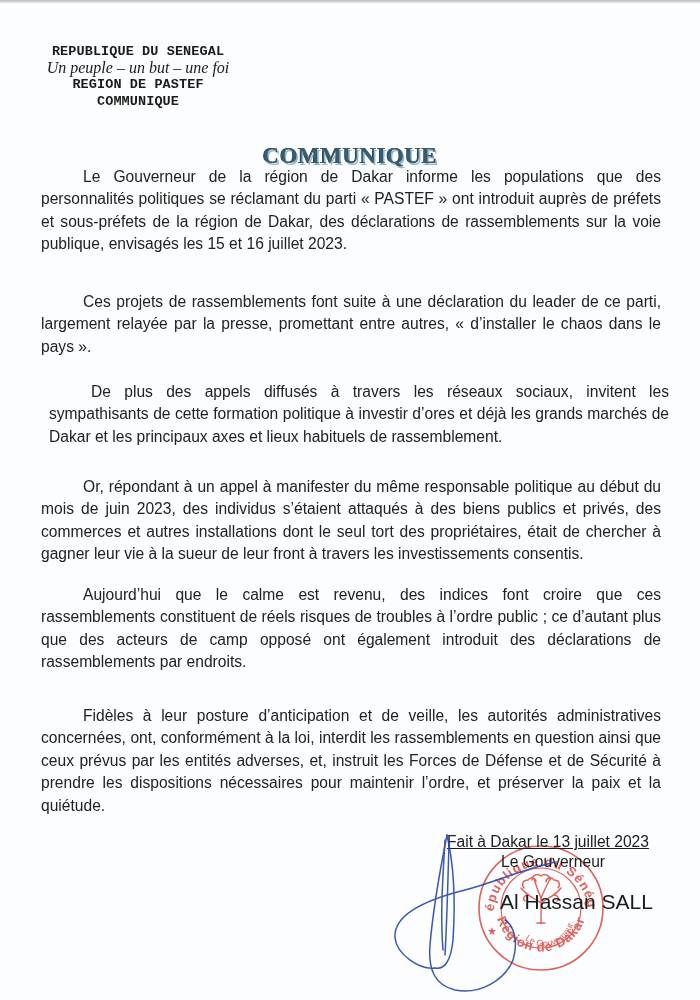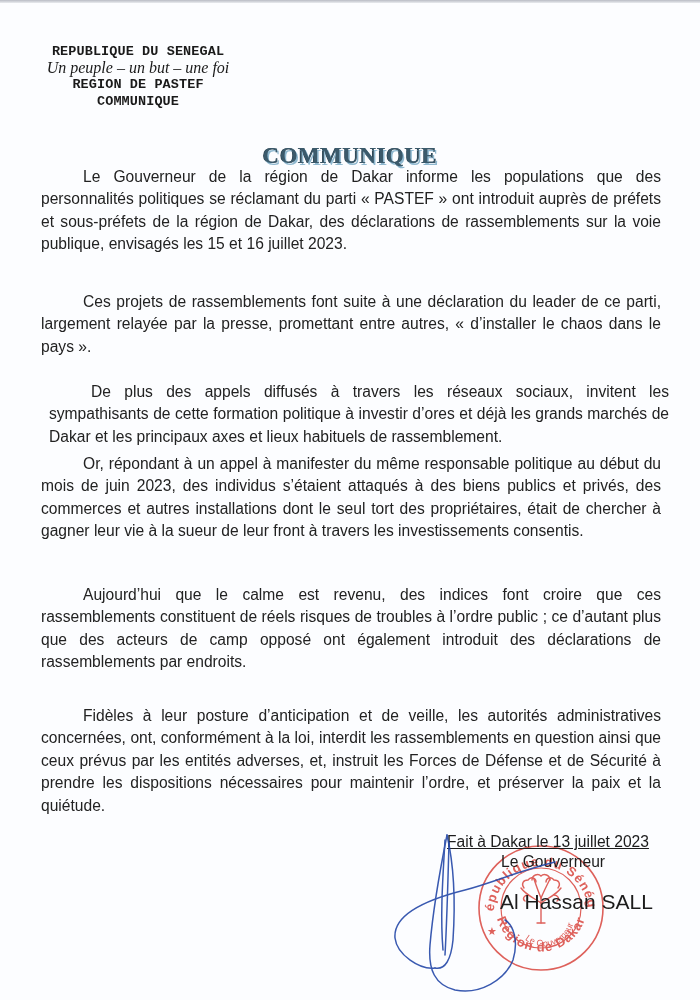--- a/index.html
+++ b/index.html
@@ -98,21 +98,21 @@
     <div class="line-italic">Un peuple – un but – une foi</div>
     <div class="line-bold">REGION DE PASTEF</div>
     <div class="line-bold">COMMUNIQUE</div>
   </div>
 
   <div class="title">COMMUNIQUE</div>
 
   <p class="body-text" style="top:166px; margin:0;">Le Gouverneur de la région de Dakar informe les populations que des personnalités politiques se réclamant du parti « PASTEF » ont introduit auprès de préfets et sous-préfets de la région de Dakar, des déclarations de rassemblements sur la voie publique, envisagés les 15 et 16 juillet 2023.</p>
   <p class="body-text" style="top:291px; margin:0;">Ces projets de rassemblements font suite à une déclaration du leader de ce parti, largement relayée par la presse, promettant entre autres, « d’installer le chaos dans le pays ».</p>
   <p class="body-text" style="top:373px; margin:8px;">De plus des appels diffusés à travers les réseaux sociaux, invitent les sympathisants de cette formation politique à investir d’ores et déjà les grands marchés de Dakar et les principaux axes et lieux habituels de rassemblement.</p>
-  <p class="body-text" style="top:453px; margin:0;">Or, répondant à un appel à manifester du même responsable politique au début du mois de juin 2023, des individus s’étaient attaqués à des biens publics et privés, des commerces et autres installations dont le seul tort des propriétaires, était de chercher à gagner leur vie à la sueur de leur front à travers les investissements consentis.</p>
+  <p class="body-text" style="top:476px; margin:0;">Or, répondant à un appel à manifester du même responsable politique au début du mois de juin 2023, des individus s’étaient attaqués à des biens publics et privés, des commerces et autres installations dont le seul tort des propriétaires, était de chercher à gagner leur vie à la sueur de leur front à travers les investissements consentis.</p>
   <p class="body-text" style="top:584px; margin:0;">Aujourd’hui que le calme est revenu, des indices font croire que ces rassemblements constituent  de réels risques de troubles à l’ordre public ; ce d’autant plus que des acteurs de camp opposé ont également introduit des déclarations de rassemblements par endroits.</p>
   <p class="body-text" style="top:705px; margin:0;">Fidèles à leur posture d’anticipation et de veille, les autorités administratives concernées, ont, conformément à la loi, interdit les rassemblements en question ainsi que ceux prévus par les entités adverses, et, instruit les Forces de Défense et de Sécurité à prendre les dispositions nécessaires pour maintenir l’ordre, et préserver la paix et la quiétude.</p>
 
   <svg class="stamp" viewBox="0 0 130 130">
     <defs>
       <path id="stampTopArc" d="M 18 70 A 47 47 0 0 1 112 70"></path>
       <path id="stampBottomArc" d="M 20 72 A 46 46 0 0 0 110 72"></path>
       <path id="stampInnerArc" d="M 42 88 A 30 30 0 0 0 98 70"></path>
     </defs>
     <circle cx="65" cy="65" r="62" fill="none" stroke="#d9463f" stroke-width="1.6"></circle>

